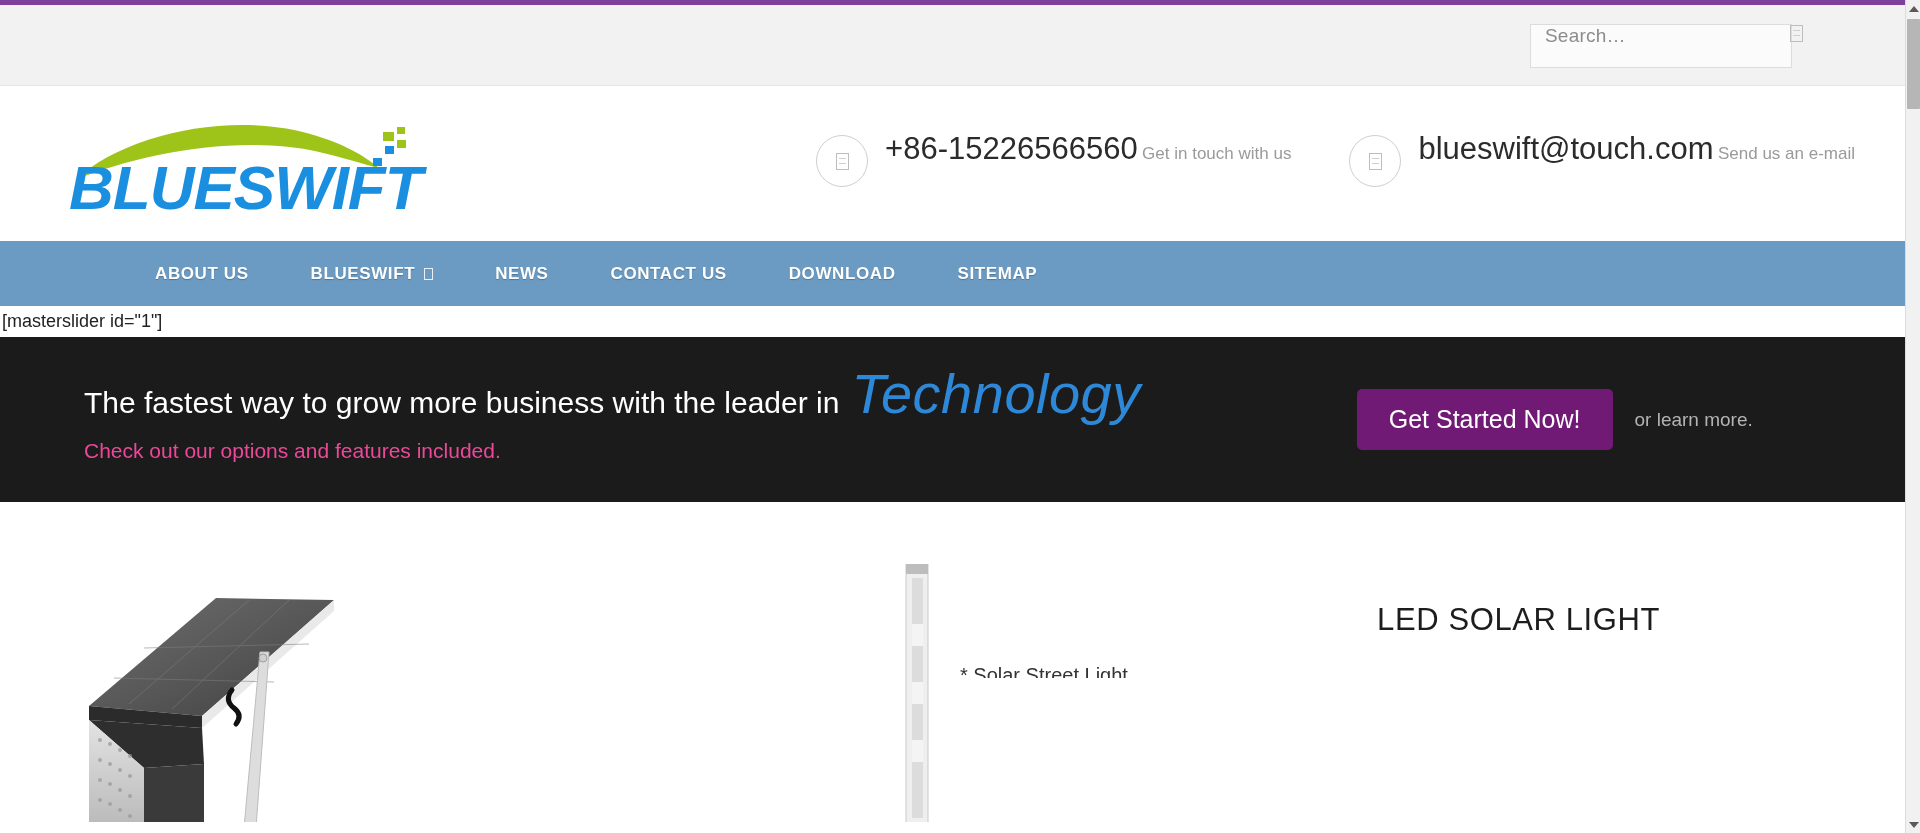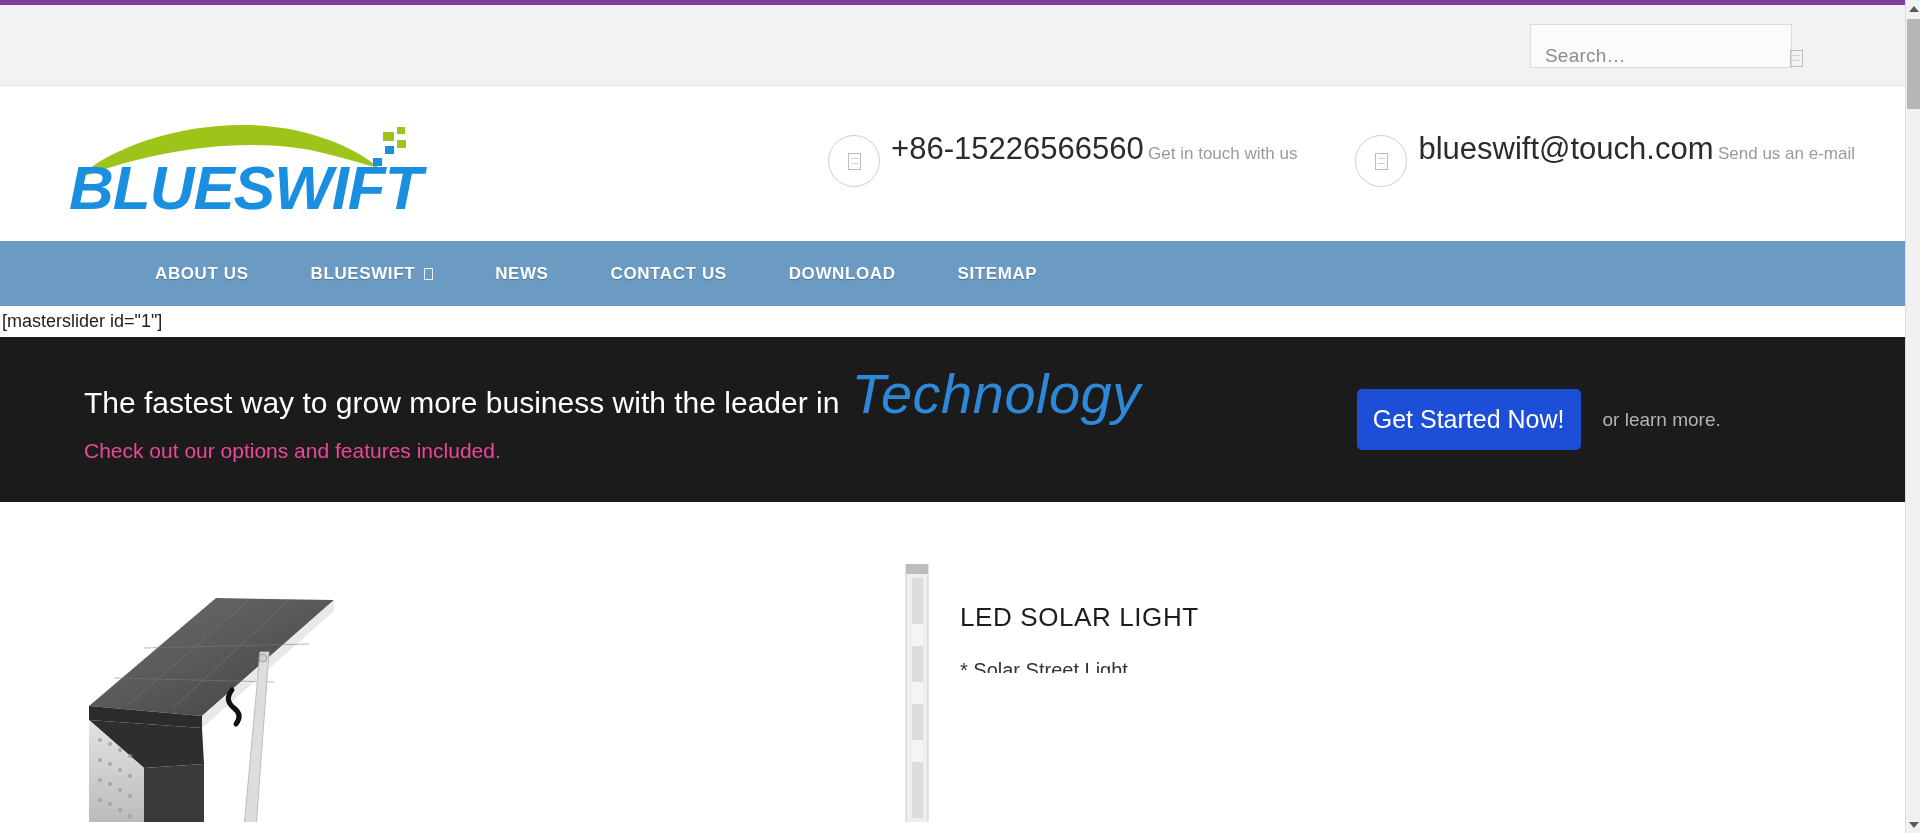--- a/index.html
+++ b/index.html
@@ -41,21 +41,21 @@
   }
   .search-wrap {
     position: absolute;
     right: 113px;
     top: 19px;
     width: 262px;
     height: 44px;
     background: #fbfbfb;
     border: 1px solid #dcdcdc;
     display: flex;
-    align-items: flex-end;
+    align-items: flex-start;
     padding: 0 14px;
   }
   .search-input {
     flex: 1;
     border: none;
     outline: none;
     background: transparent;
     font-family: "Liberation Sans", sans-serif;
     font-size: 19px;
     color: #555;
@@ -94,21 +94,21 @@
   .logo svg { display: block; }
 
   .contacts {
     position: absolute;
     right: 50px;
     top: 43px;
     display: flex;
     align-items: flex-start;
     gap: 58px;
   }
-  .contact-item { display: flex; align-items: flex-start; gap: 11px; }
+  .contact-item { display: flex; align-items: flex-start; gap: 17px; }
   .circle-icon {
     width: 52px; height: 52px;
     border-radius: 50%;
     border: 1px solid #cfcfcf;
     display: flex; align-items: center; justify-content: center;
     flex: none;
     margin-top: 6px;
     background: #fff;
   }
   .contact-text .primary {
@@ -196,26 +196,26 @@
     margin-top: 14px;
     line-height: 28px;
   }
   .promo-right {
     display: flex;
     align-items: center;
     gap: 22px;
     margin-left: 216px;
   }
   .cta-btn {
-    background: #1d4ed8;
+    background: #701a75;
     color: #ffffff;
     font-size: 25px;
     border: none;
     border-radius: 5px;
-    padding: 16px 16px;
+    padding: 16px 32px;
     cursor: pointer;
     font-family: "Liberation Sans", sans-serif;
     white-space: nowrap;
   }
   .cta-note {
     font-size: 19px;
     color: #b3b3b3;
     white-space: nowrap;
   }
 
@@ -240,24 +240,25 @@
     width: 70px;
     height: 260px;
   }
   .prod-info {
     position: absolute;
     left: 960px;
     top: 100px;
     width: 700px;
   }
   .prod-title {
-    font-size: 26px;
+    font-size: 31px;
     color: #1d1d1d;
     letter-spacing: .6px;
     font-weight: 400;
+    text-align: right;
   }
   .prod-bullet {
     margin-top: 26px;
     font-size: 20px;
     color: #333;
     overflow: hidden;
     height: 14px;
   }
 
   

